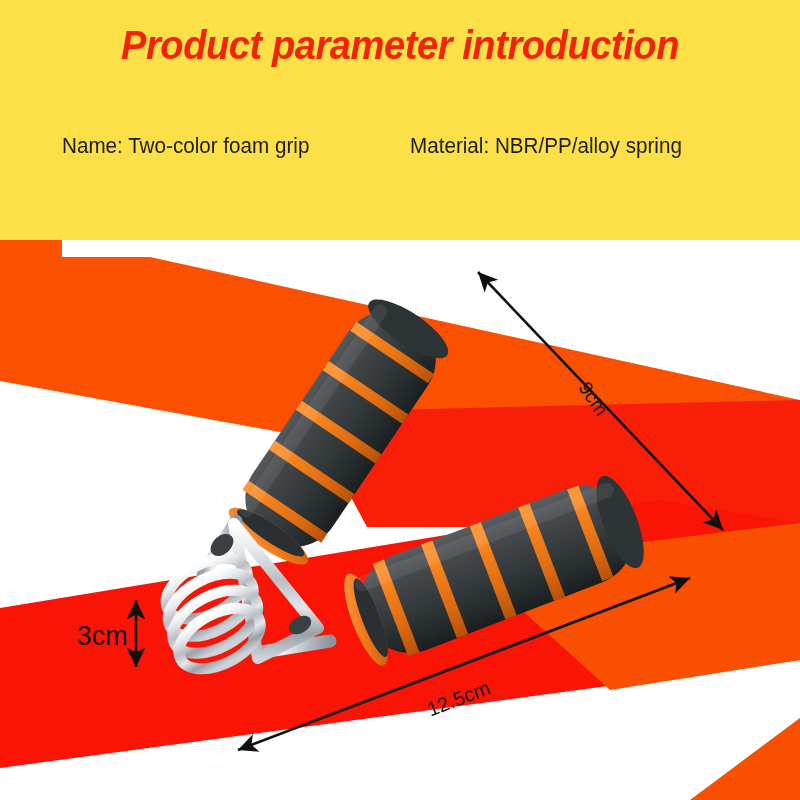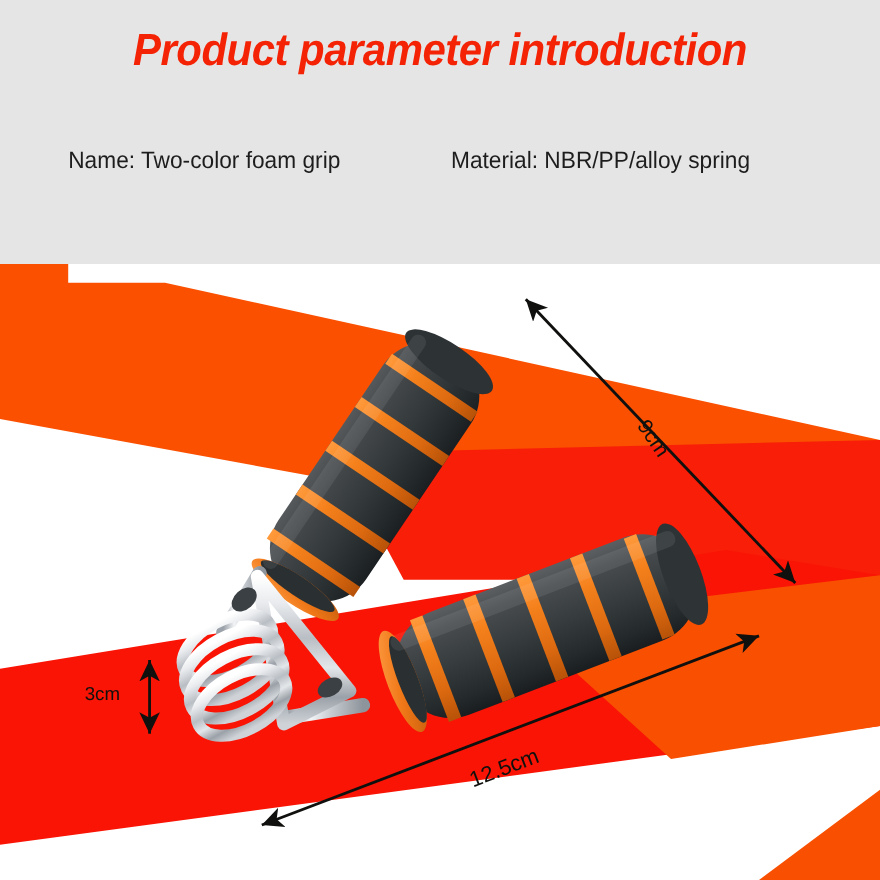--- a/index.html
+++ b/index.html
@@ -20,21 +20,21 @@
   }
 
   
   #header {
     position: absolute;
     left: 0;
     top: 0;
     width: 800px;
     height: 240px;
     z-index: 40;
-    background: #e5e5e5;
+    background: #fde047;
   }
   #page-title {
     position: absolute;
     left: 0;
     top: 22px;
     width: 800px;
     text-align: center;
     font-family: "Liberation Sans", sans-serif;
     font-size: 41px;
     font-weight: bold;
@@ -115,21 +115,21 @@
   #dim-label-125cm {
     left: 424px;
     top: 700px;
     transform: rotate(-21deg);
     transform-origin: left top;
     font-size: 20px;
   }
   #dim-label-3cm {
     left: 77px;
     top: 621px;
-    font-size: 17px;
+    font-size: 27px;
   }
 </style>
 </head>
 <body>
 
 <div id="stage">
 
   <svg id="ribbons" viewBox="0 0 800 800">
 
     <path d="M 0,238 L 62,238 L 62,257 L 150,257 L 800,400 L 800,527 L 0,381 Z" fill="#fa5000"></path>

